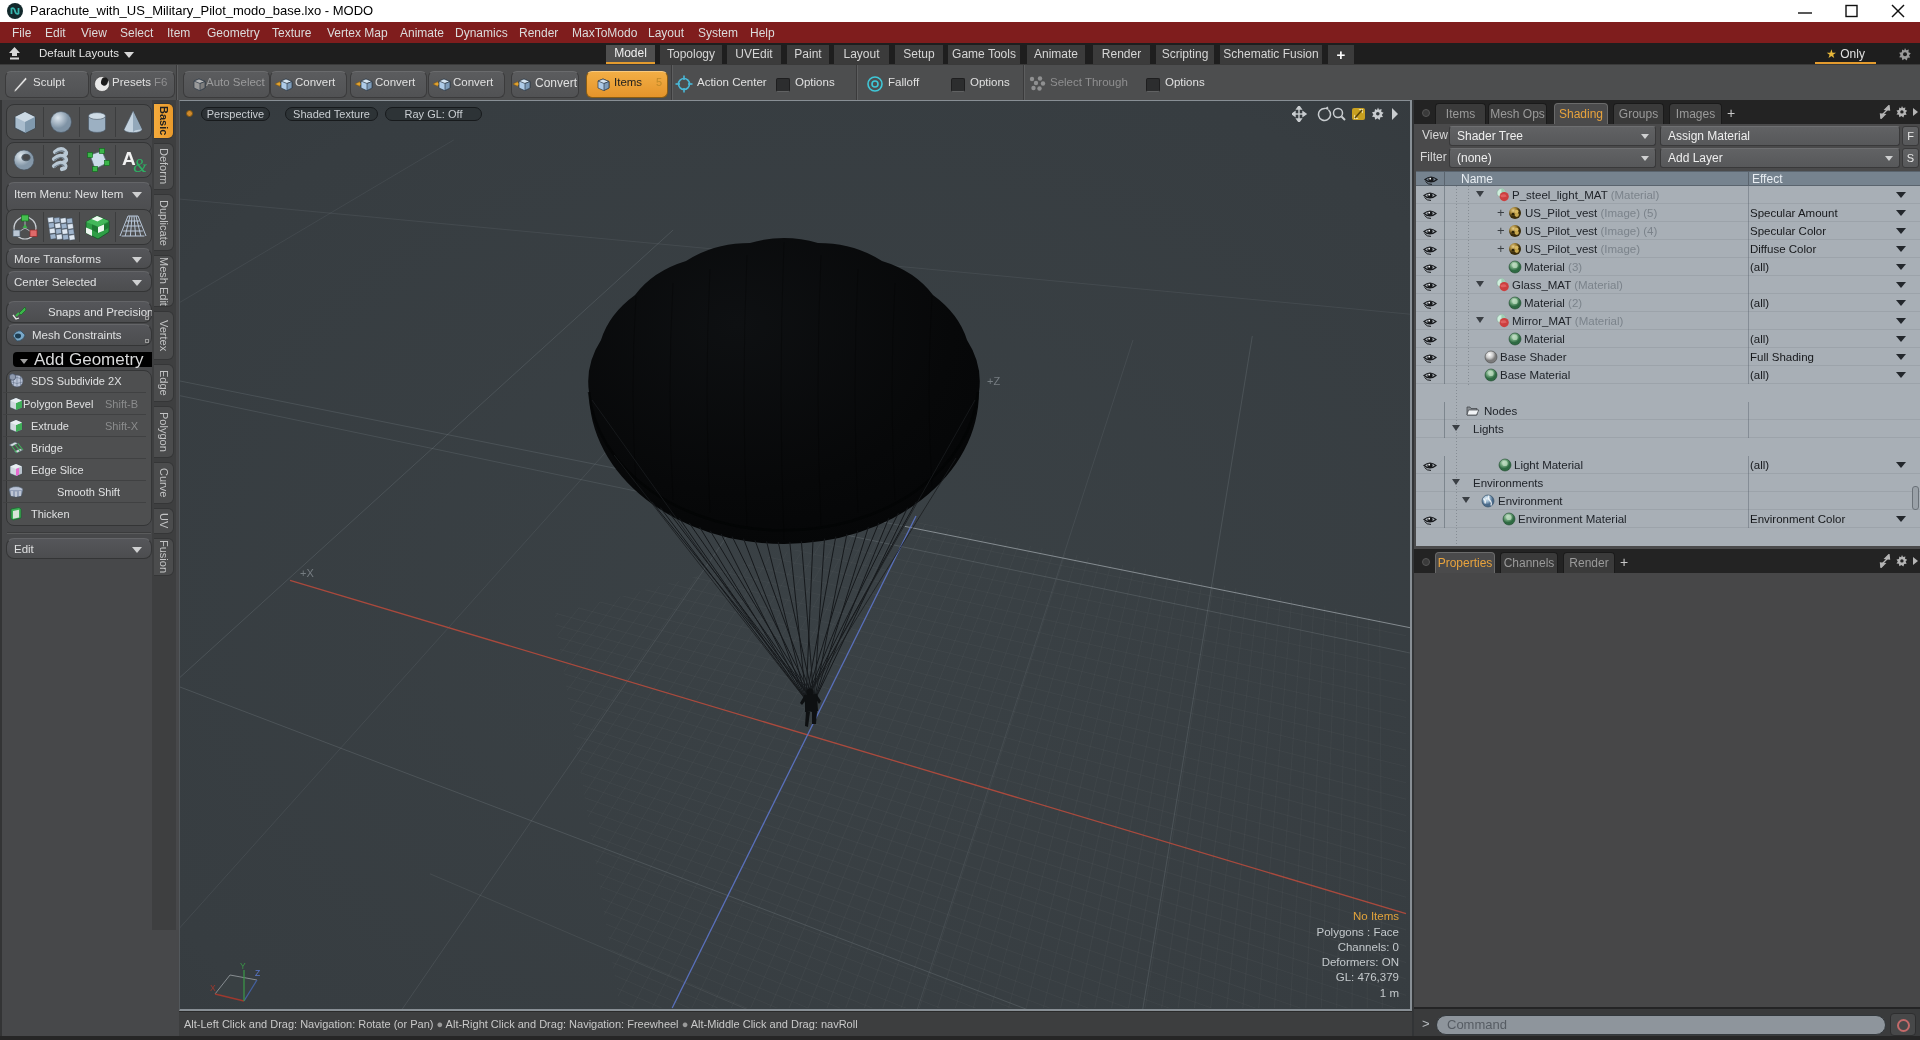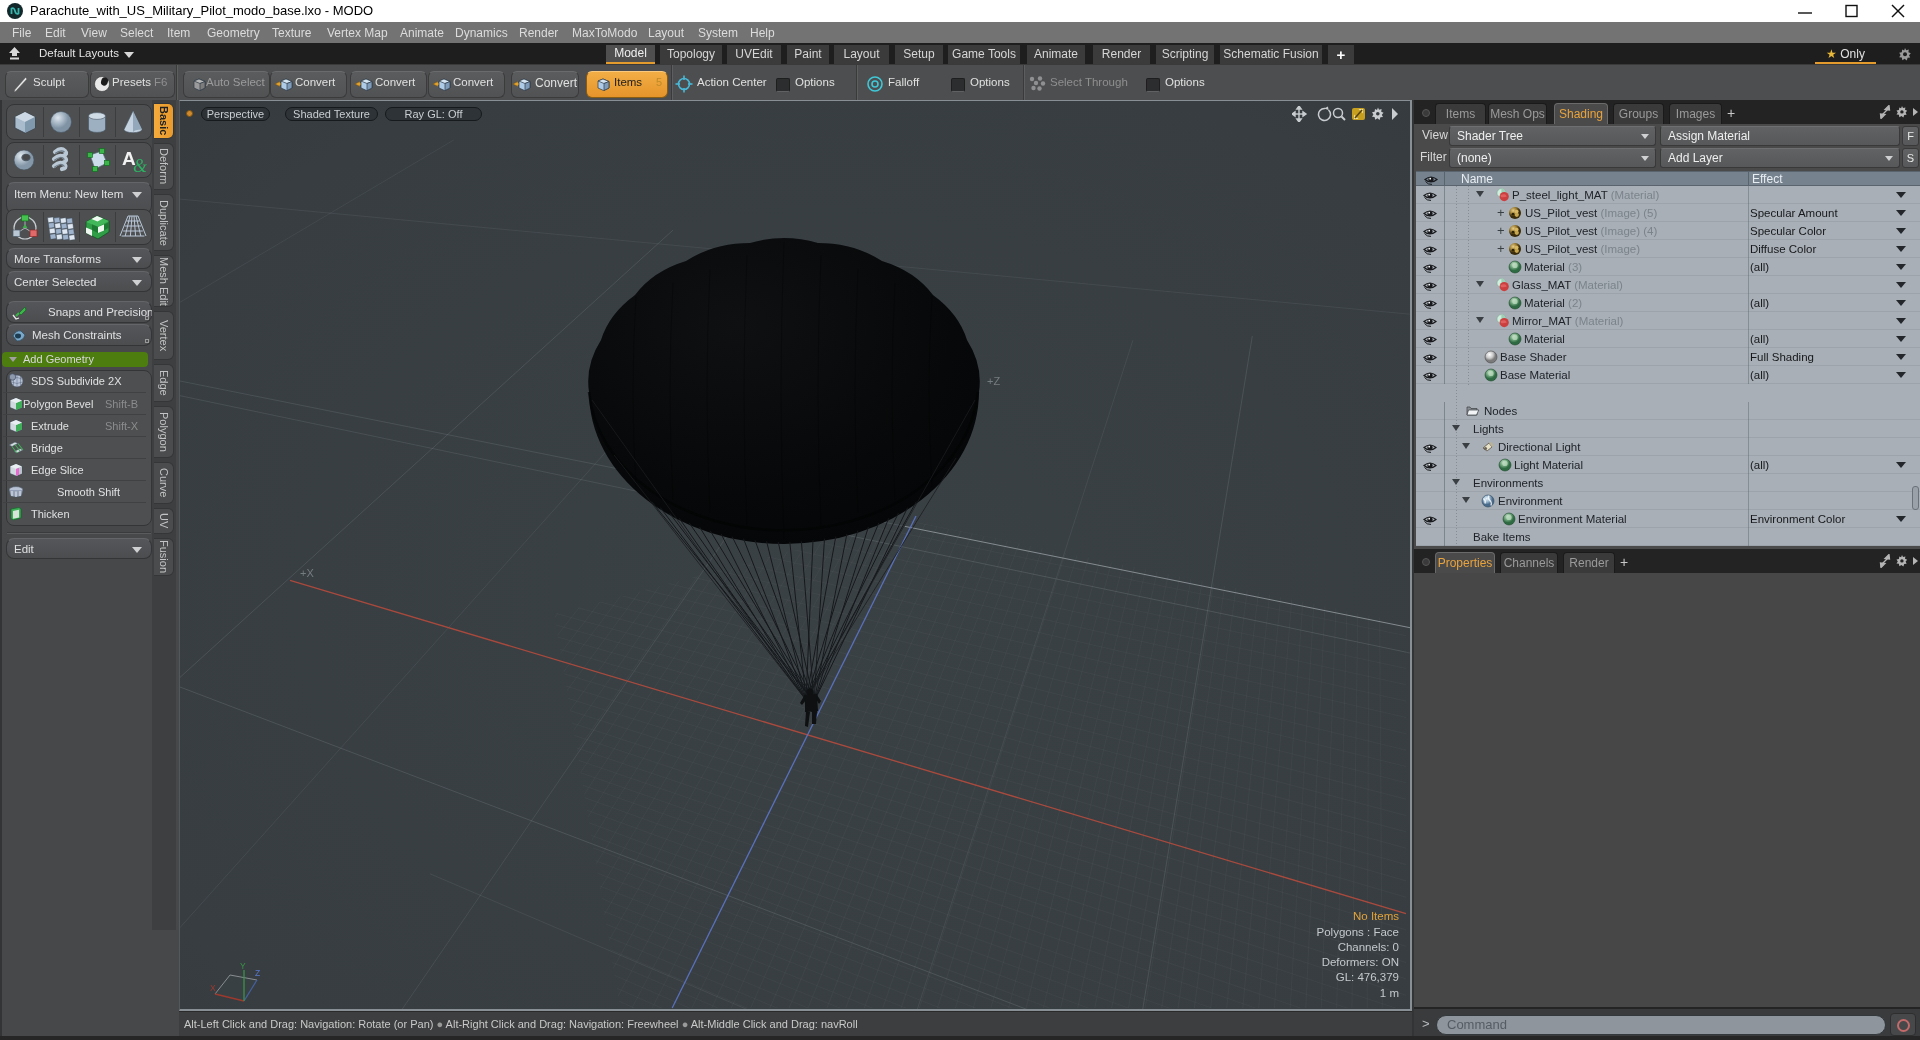--- a/index.html
+++ b/index.html
@@ -2,21 +2,21 @@
 <html><head><meta charset="utf-8">
 <style>
 * { margin:0; padding:0; box-sizing:border-box; }
 html,body { width:1920px; height:1040px; overflow:hidden; background:#262626;
   font-family:"Liberation Sans", sans-serif; }
 .abs { position:absolute; }
 #page { position:relative; width:1920px; height:1040px; }
 
 #titlebar { left:0; top:0; width:1920px; height:22px; background:#ffffff; }
 #titletext { left:30px; top:3px; font-size:13px; color:#000; }
-#menubar { left:0; top:22px; width:1920px; height:21px; background:#737373; }
+#menubar { left:0; top:22px; width:1920px; height:21px; background:#7f1d1d; }
 .menuitem { position:absolute; top:4px; font-size:12px; color:#dcdcdc; }
 #layoutbar { left:0; top:43px; width:1920px; height:21px; background:#1e1e1e; }
 #deflayouts { left:39px; top:4px; font-size:11.5px; color:#e4e4e4; position:absolute;}
 .ltab { position:absolute; top:2px; height:19px; background:#3b3b3b; color:#d6d6d6;
   font-size:12px; text-align:center; line-height:19px; }
 .ltab.sel { background:#4f4f4f; color:#f0f0f0; border-bottom:2px solid #e39b2e; line-height:17px;}
 #toolbar { left:0; top:64px; width:1920px; height:36px; background:#4d4e4f; border-top:1px solid #3a3a3a;}
 .tbtn { position:absolute; top:6px; height:27px; background:linear-gradient(#5b5c5e,#515254);
   border:1px solid #3b3b3c; border-top-color:#6a6b6d; border-radius:6px;
   color:#e3e3e3; font-size:12.5px; line-height:25px; white-space:nowrap; }
@@ -393,21 +393,21 @@
       <div class="lbtn" style="top:171px;height:21px;line-height:20px"><span style="margin-left:7px">Center Selected</span><span class="ddarrow" style="top:8px"></span></div>
       <div class="lbtn" style="top:201px;height:22px;line-height:21px"><svg style="position:absolute;left:4px;top:3px" width="17" height="17" viewBox="0 0 17 17">
           <path d="M2 10 L5 14 L8 13" stroke="#e8e8e8" stroke-width="1.3" fill="none"></path>
           <path d="M14 2 L8 8 L10 10 L15 5 Z" fill="#3bb54a" stroke="#10611d" stroke-width="0.6"></path>
           <path d="M8 8 L5 11" stroke="#3bb54a" stroke-width="2"></path>
         </svg><span style="margin-left:41px">Snaps and Precision</span><span style="position:absolute;right:2px;bottom:2px;width:4px;height:4px;border:1px solid #9a9a9a"></span></div>
       <div class="lbtn" style="top:224px;height:22px;line-height:21px"><svg style="position:absolute;left:4px;top:3px" width="17" height="17" viewBox="0 0 17 17">
           <path d="M2 8 Q5 2 10 3 L14 7 Q12 13 6 13 Z" fill="#7aa8c8" stroke="#2b4a62" stroke-width="0.7"></path>
           <ellipse cx="7" cy="8" rx="3" ry="2.4" fill="#1d3d52"></ellipse>
         </svg><span style="margin-left:25px">Mesh Constraints</span><span style="position:absolute;right:2px;bottom:2px;width:4px;height:4px;border:1px solid #9a9a9a"></span></div>
-      <div class="abs" style="left:0;top:252px;width:146px;height:15px;background:#4d7c0f;border-radius:4px;color:#d8d9da;font-size:11px;line-height:15px"><span style="display:inline-block;margin:0 6px 1px 7px;width:0;height:0;border-left:4px solid transparent;border-right:4px solid transparent;border-top:5px solid #a0a0a0"></span>Add Geometry</div>
+      <div class="abs" style="left:11px;top:252px;width:146px;height:15px;background:#000000;border-radius:4px;color:#d8d9da;font-size:17px;line-height:15px"><span style="display:inline-block;margin:0 6px 1px 7px;width:0;height:0;border-left:4px solid transparent;border-right:4px solid transparent;border-top:5px solid #a0a0a0"></span>Add Geometry</div>
       <div class="well" style="top:270px;height:156px"></div>
       <div class="listrow" style="top:270px;border-top:none;"><svg style="position:absolute;left:4px;top:2px" width="18" height="18" viewBox="0 0 18 18">
           <circle cx="10" cy="9" r="6" fill="#b8c2d6" stroke="#4a5668" stroke-width="0.6"></circle>
           <path d="M5 7 Q10 4 15 7 M4.5 10 Q10 13 15.5 10 M10 3 L10 15 M6.5 4.5 L6.5 13.5 M13.5 4.5 L13.5 13.5" stroke="#5a6880" stroke-width="0.5" fill="none"></path>
           <circle cx="5.5" cy="5" r="3.2" fill="#8e99ad" stroke="#39445a" stroke-width="0.6"></circle>
         </svg><span style="margin-left:28px">SDS Subdivide 2X</span></div>
       <div class="listrow" style="top:292px;"><svg style="position:absolute;left:4px;top:2px" width="18" height="18" viewBox="0 0 18 18">
           <path d="M3 5.5 L9 3 L15 5.5 L15 12.5 L9 15 L3 12.5 Z" fill="#cfd9df" stroke="#3c4a56" stroke-width="0.6"></path>
           <path d="M9 8 L15 5.5 L15 12.5 L9 15 Z" fill="#3fae58"></path>
           <path d="M3 5.5 L9 3 L15 5.5 L9 8 Z" fill="#e8eef2"></path>
@@ -1022,37 +1022,20 @@
         </div>
         <div class="trow" style="top:216px">
           <div class="eyesep"></div>
           <div class="colsep"></div>
           <svg style="position:absolute;left:50px;top:2px" width="14" height="14" viewBox="0 0 14 14">
             <path d="M1 3 L4 3 L5 4.5 L11 4.5 L11 11 L1 11 Z" fill="#8a8f94" stroke="#3a3e42" stroke-width="0.7"></path>
             <path d="M2.5 6 L12.8 6 L10.5 11 L1 11 Z" fill="#f2f4f6" stroke="#3a3e42" stroke-width="0.7"></path>
           </svg>
           <span class="tname" style="left:68px">Nodes</span>
         </div>
-        <div class="trow" style="top:252px">
-          <div class="eyesep"></div>
-          <div class="colsep"></div>
-          <svg style="position:absolute;left:7px;top:4px" width="14" height="11" viewBox="0 0 14 11">
-            <path d="M1 5.5 Q7 0.5 13 5.5 Q7 10.5 1 5.5 Z" fill="none" stroke="#17191c" stroke-width="1.2"></path>
-            <circle cx="7" cy="5.5" r="2.6" fill="#17191c"></circle>
-            <circle cx="6.2" cy="4.7" r="0.9" fill="#fff"></circle>
-            <path d="M1.5 7.5 Q4 10.8 8 10.4" fill="none" stroke="#17191c" stroke-width="1"></path>
-          </svg>
-          <span class="tarr" style="left:46px"></span>
-          <svg style="position:absolute;left:65px;top:2px" width="14" height="14" viewBox="0 0 14 14">
-            <path d="M2 8 L8 3 L11 7 L6 11 Z" fill="#e8e2c8" stroke="#4a453a" stroke-width="0.7"></path>
-            <path d="M8 3 L11 7 L13 5.5 L10.5 2 Z" fill="#b8b29a"></path>
-            <circle cx="4.5" cy="8.5" r="1.6" fill="#6a645a"></circle>
-          </svg>
-          <span class="tname" style="left:82px">Directional Light</span>
-        </div>
         <div class="trow" style="top:270px">
           <div class="eyesep"></div>
           <div class="colsep"></div>
           <svg style="position:absolute;left:7px;top:4px" width="14" height="11" viewBox="0 0 14 11">
             <path d="M1 5.5 Q7 0.5 13 5.5 Q7 10.5 1 5.5 Z" fill="none" stroke="#17191c" stroke-width="1.2"></path>
             <circle cx="7" cy="5.5" r="2.6" fill="#17191c"></circle>
             <circle cx="6.2" cy="4.7" r="0.9" fill="#fff"></circle>
             <path d="M1.5 7.5 Q4 10.8 8 10.4" fill="none" stroke="#17191c" stroke-width="1"></path>
           </svg>
           <svg style="position:absolute;left:82px;top:2px" width="14" height="14" viewBox="0 0 14 14">
@@ -1109,25 +1092,20 @@
                 <stop offset="0.55" stop-color="#72a87e"></stop>
                 <stop offset="1" stop-color="#2e6a42"></stop>
               </radialGradient>
             </defs>
             <circle cx="7" cy="7" r="6" fill="url(#grg)" stroke="#1e4a2e" stroke-width="0.6"></circle>
             <circle cx="7" cy="5.4" r="2.6" fill="#b8d8bc" fill-opacity="0.8"></circle>
           </svg>
           <span class="tname" style="left:102px">Environment Material</span>
           <span class="teff">Environment Color</span>
           <span class="tdd"></span>
-        </div>
-        <div class="trow" style="top:342px">
-          <div class="eyesep"></div>
-          <div class="colsep"></div>
-          <span class="tname" style="left:57px">Bake Items</span>
         </div>
         <div style="position:absolute;left:496px;top:300px;width:7px;height:24px;background:#9aa1a8;border-radius:3px;border:1px solid #6a7178"></div>
       </div>
       <div id="proptabs">
         <div class="abs" style="left:8px;top:9px;width:8px;height:8px;border-radius:50%;background:#3a3a3a;border:1px solid #555"></div>
         <div class="rtab sel" style="left:21px;width:60px">Properties</div>
         <div class="rtab" style="left:86px;width:58px">Channels</div>
         <div class="rtab" style="left:149px;width:52px">Render</div>
         <div class="abs" style="left:206px;top:5px;color:#c8c8c8;font-size:14px">+</div>
         <svg class="abs" style="left:464px;top:5px" width="40" height="14" viewBox="0 0 40 14">

